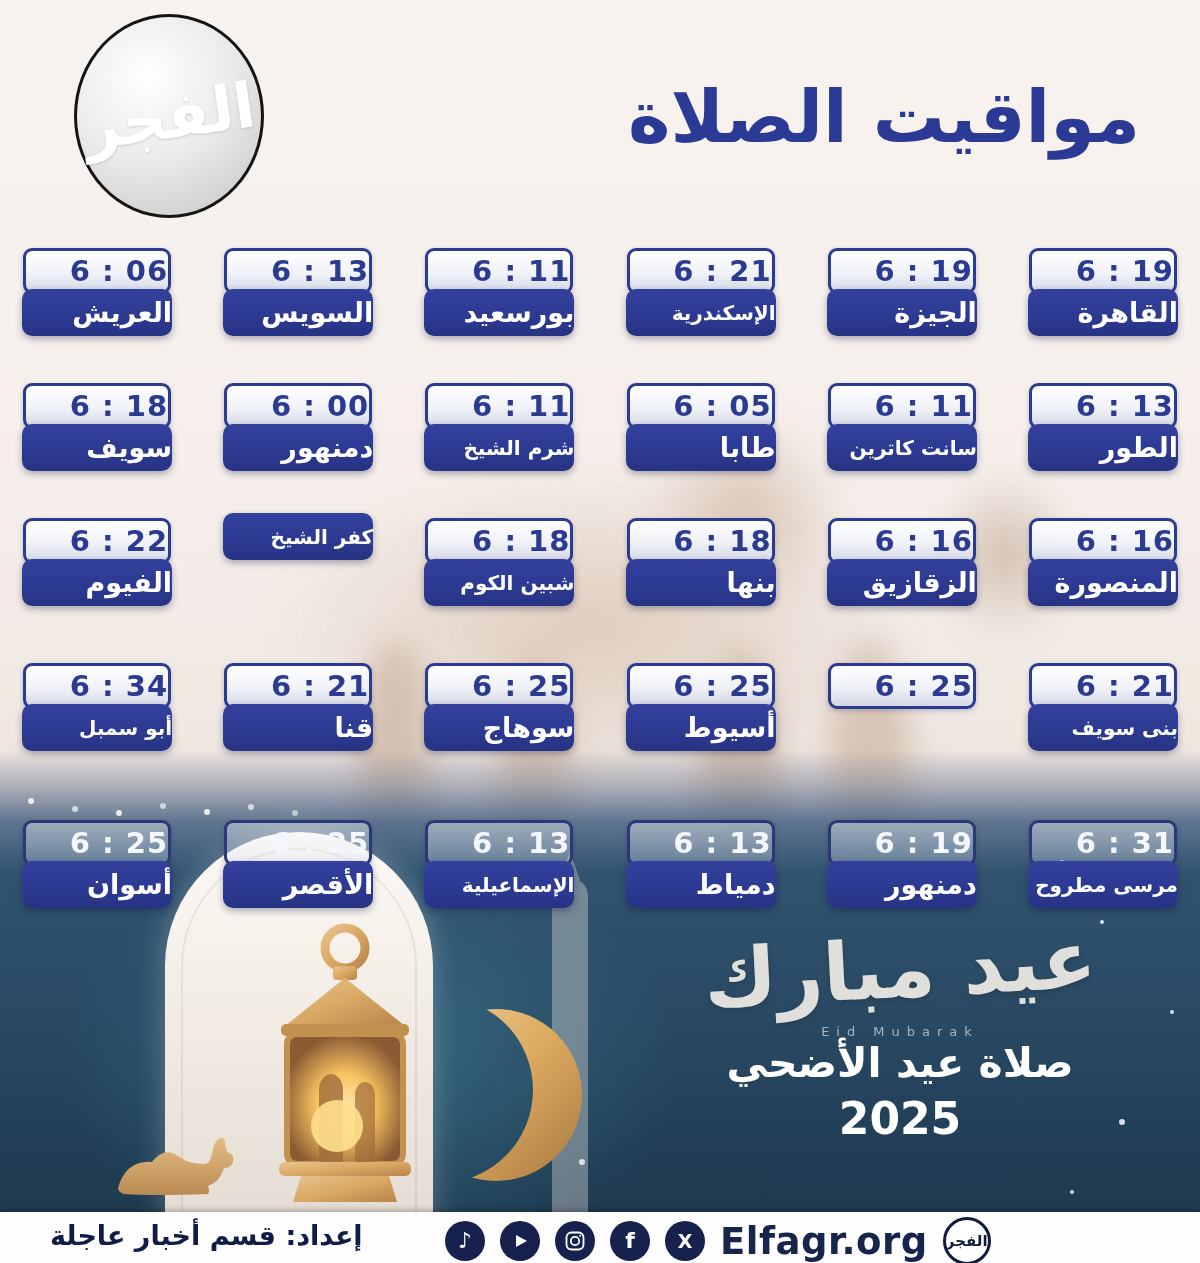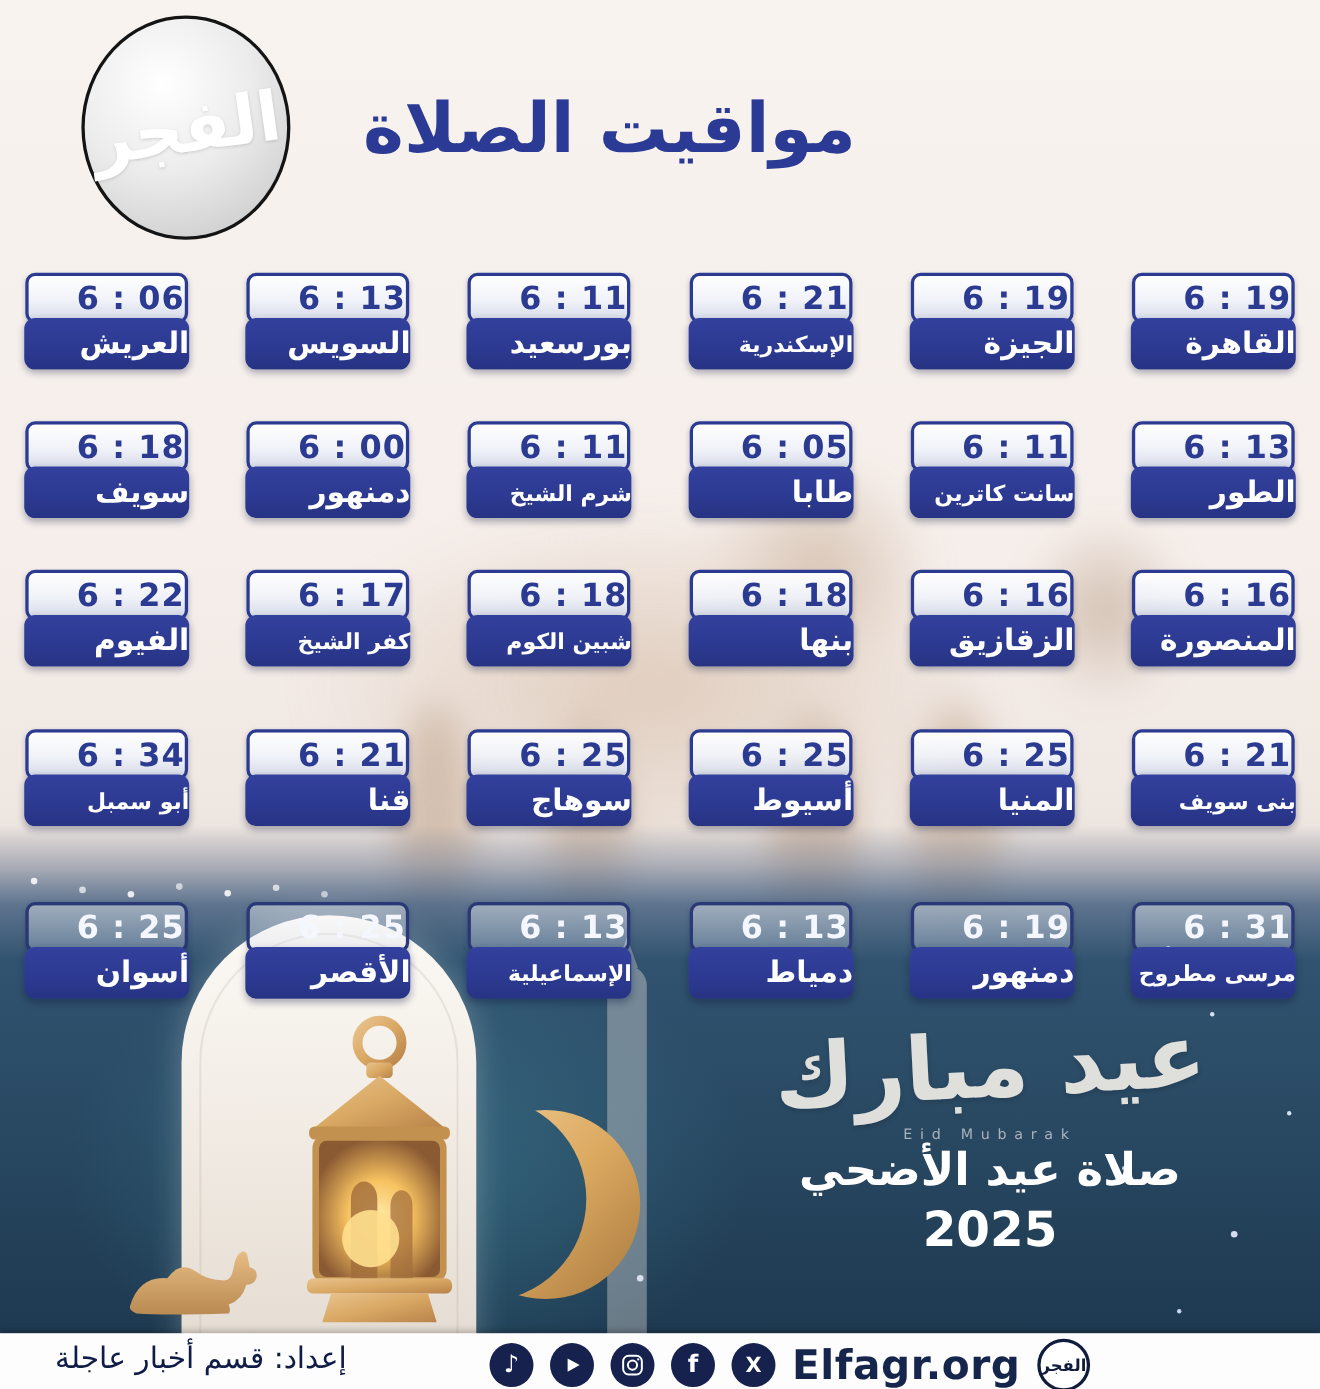--- a/index.html
+++ b/index.html
@@ -33,21 +33,21 @@
   .arch::after{content:"";position:absolute;left:16px;top:16px;right:16px;bottom:0;border-radius:118px 118px 0 0;border:2px solid rgba(120,110,95,.12);border-bottom:none;}
   .minaret{position:absolute;left:552px;top:878px;width:36px;height:354px;z-index:1;opacity:.35;background:#f5efe8;border-radius:18px 18px 0 0;}
   .minaret::before{content:"";position:absolute;left:8px;top:-26px;border-left:10px solid transparent;border-right:10px solid transparent;border-bottom:28px solid #f5efe8;}
   .scene-svg{position:absolute;z-index:2;}
   
   .logo{position:absolute;left:74px;top:14px;width:184px;height:198px;border-radius:50%;z-index:3;
     border:3px solid #141414;background:radial-gradient(circle at 38% 30%,#ffffff 0%,#ececec 45%,#d2d2d2 80%,#c6c6c6 100%);
     display:flex;align-items:center;justify-content:center;}
   .logo span{color:#fff;font-size:62px;font-weight:bold;transform:rotate(-8deg);text-shadow:0 1px 3px rgba(0,0,0,.15);}
   .title{position:absolute;left:330px;right:60px;top:42px;height:150px;z-index:3;
-    color:#2b3a94;font-size:63px;font-weight:bold;text-align:left;line-height:150px;letter-spacing:-2px;}
+    color:#2b3a94;font-size:72px;font-weight:bold;text-align:right;line-height:150px;letter-spacing:-2px;}
   
   .row{position:absolute;left:22px;right:22px;display:flex;justify-content:space-between;direction:rtl;z-index:3;}
   .card{width:150px;display:flex;flex-direction:column;}
   .time-box{height:40px;width:calc(100% - 8px);margin:0 auto;border:3px solid #2c3b92;border-radius:9px;
     background:linear-gradient(180deg,rgba(255,255,255,.97) 0%,rgba(240,243,250,.92) 55%,rgba(210,216,232,.88) 100%);
     display:flex;align-items:center;justify-content:flex-start;box-shadow:0 2px 5px rgba(20,30,80,.22);}
   .time-text{color:#2c3b92;font-size:29px;font-weight:bold;direction:ltr;letter-spacing:1px;}
   .name-box{margin-top:-5px;height:47px;border-radius:10px;position:relative;z-index:1;
     background:linear-gradient(180deg,#33419e 0%,#2c3a92 55%,#273383 100%);
     display:flex;align-items:center;box-shadow:0 3px 7px rgba(10,20,60,.32);}
@@ -57,21 +57,21 @@
   .row.on-dark .time-text{color:#f4f7ff;}
   
   .eid{position:absolute;left:620px;top:918px;width:560px;z-index:3;text-align:center;color:#fff;}
   .callig{font-size:80px;font-weight:bold;color:#e9e7e3;opacity:.95;line-height:104px;transform:rotate(-3deg);text-shadow:0 2px 6px rgba(0,0,0,.18);}
   .callig-sub{font-size:13px;letter-spacing:7px;color:#c9cdd2;opacity:.8;margin-top:2px;}
   .eid-line1{font-size:41px;font-weight:bold;}
   .eid-line2{margin-top:6px;font-size:40px;font-weight:bold;}
   .eid-line3{margin-top:6px;font-size:44px;font-weight:bold;direction:ltr;}
   
   .footer{position:absolute;left:0;top:1212px;width:100%;height:51px;background:#fdfdfd;z-index:4;box-shadow:0 -2px 6px rgba(0,0,0,.25);}
-  .credit{position:absolute;left:50px;top:8px;font-size:27px;font-weight:normal;color:#0e1c46;direction:rtl;}
+  .credit{position:absolute;left:50px;top:8px;font-size:27px;font-weight:bold;color:#0e1c46;direction:rtl;}
   .brand{position:absolute;left:445px;top:5px;display:flex;align-items:center;gap:15px;}
   .sicon{width:40px;height:40px;border-radius:50%;background:#16224d;color:#fff;display:flex;align-items:center;justify-content:center;flex:0 0 auto;}
   .sicon .glyph{font-size:22px;font-weight:bold;line-height:1;}
   .site{font-size:37px;font-weight:bold;color:#16254c;letter-spacing:.5px;}
   .mini-logo{width:42px;height:42px;border-radius:50%;border:3px solid #101c3c;background:#fff;display:flex;align-items:center;justify-content:center;}
   .mini-logo span{color:#101c3c;font-size:15px;font-weight:bold;}
 </style>
 </head>
 <body>
 
@@ -277,23 +277,20 @@
     </div>
         <div class="card">
       <div class="time-box">
         <span class="time-text">6 : 18</span>
       </div>
       <div class="name-box">
         <span class="name-text small" dir="rtl">شبين الكوم</span>
       </div>
     </div>
         <div class="card">
-      <div class="time-box">
-        <span class="time-text">6 : 17</span>
-      </div>
       <div class="name-box">
         <span class="name-text small" dir="rtl">كفر الشيخ</span>
       </div>
     </div>
         <div class="card">
       <div class="time-box">
         <span class="time-text">6 : 22</span>
       </div>
       <div class="name-box">
         <span class="name-text" dir="rtl">الفيوم</span>
@@ -305,23 +302,20 @@
       <div class="time-box">
         <span class="time-text">6 : 21</span>
       </div>
       <div class="name-box">
         <span class="name-text small" dir="rtl">بنى سويف</span>
       </div>
     </div>
         <div class="card">
       <div class="time-box">
         <span class="time-text">6 : 25</span>
-      </div>
-      <div class="name-box">
-        <span class="name-text" dir="rtl">المنيا</span>
       </div>
     </div>
         <div class="card">
       <div class="time-box">
         <span class="time-text">6 : 25</span>
       </div>
       <div class="name-box">
         <span class="name-text" dir="rtl">أسيوط</span>
       </div>
     </div>

